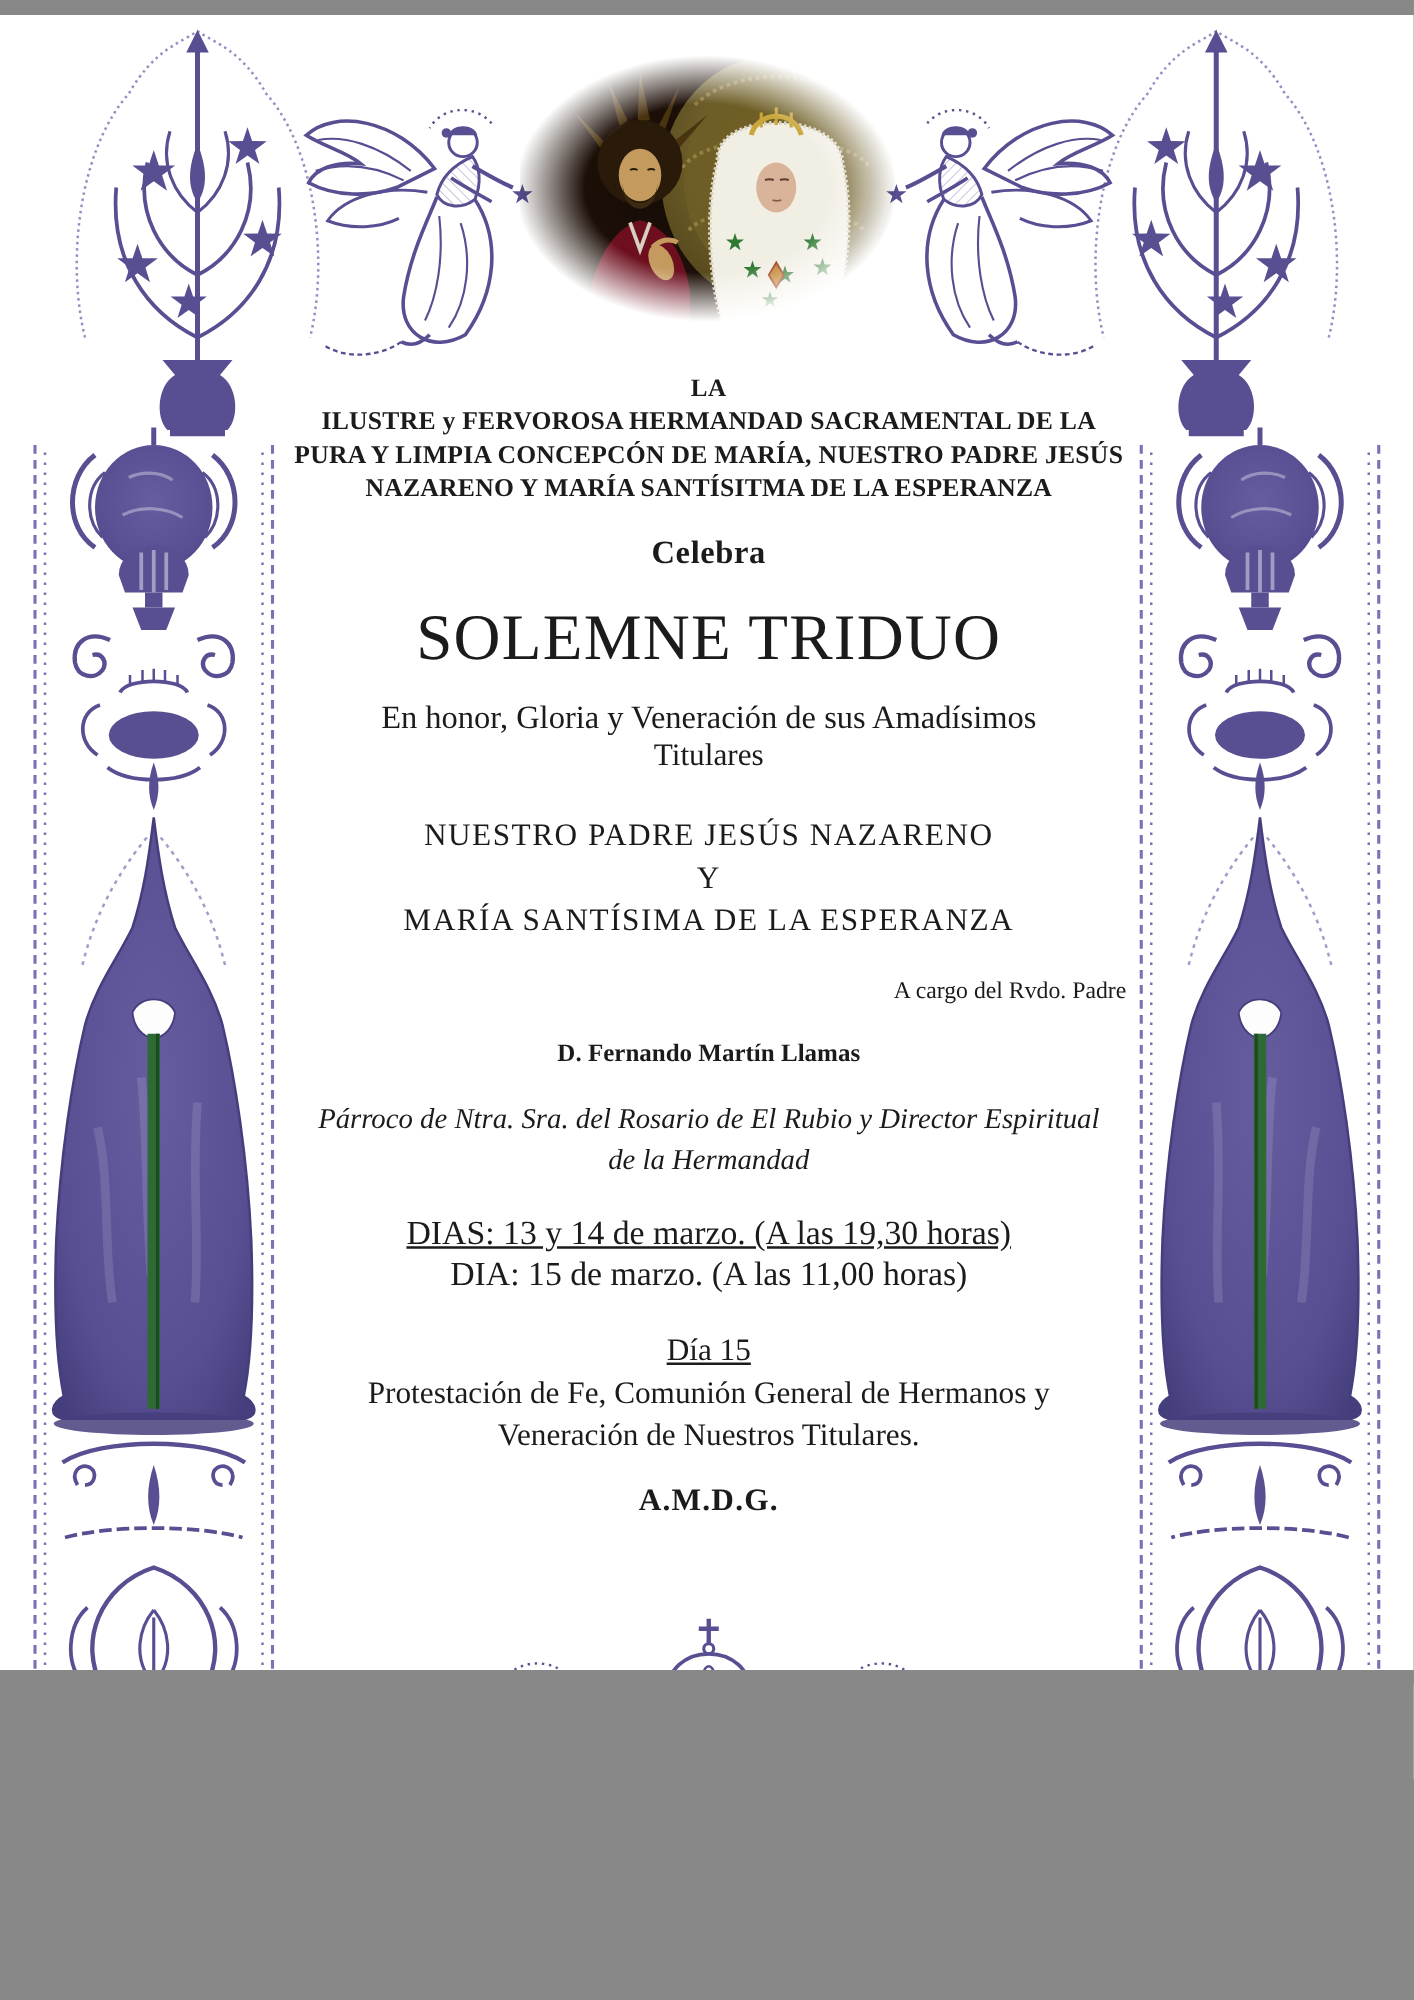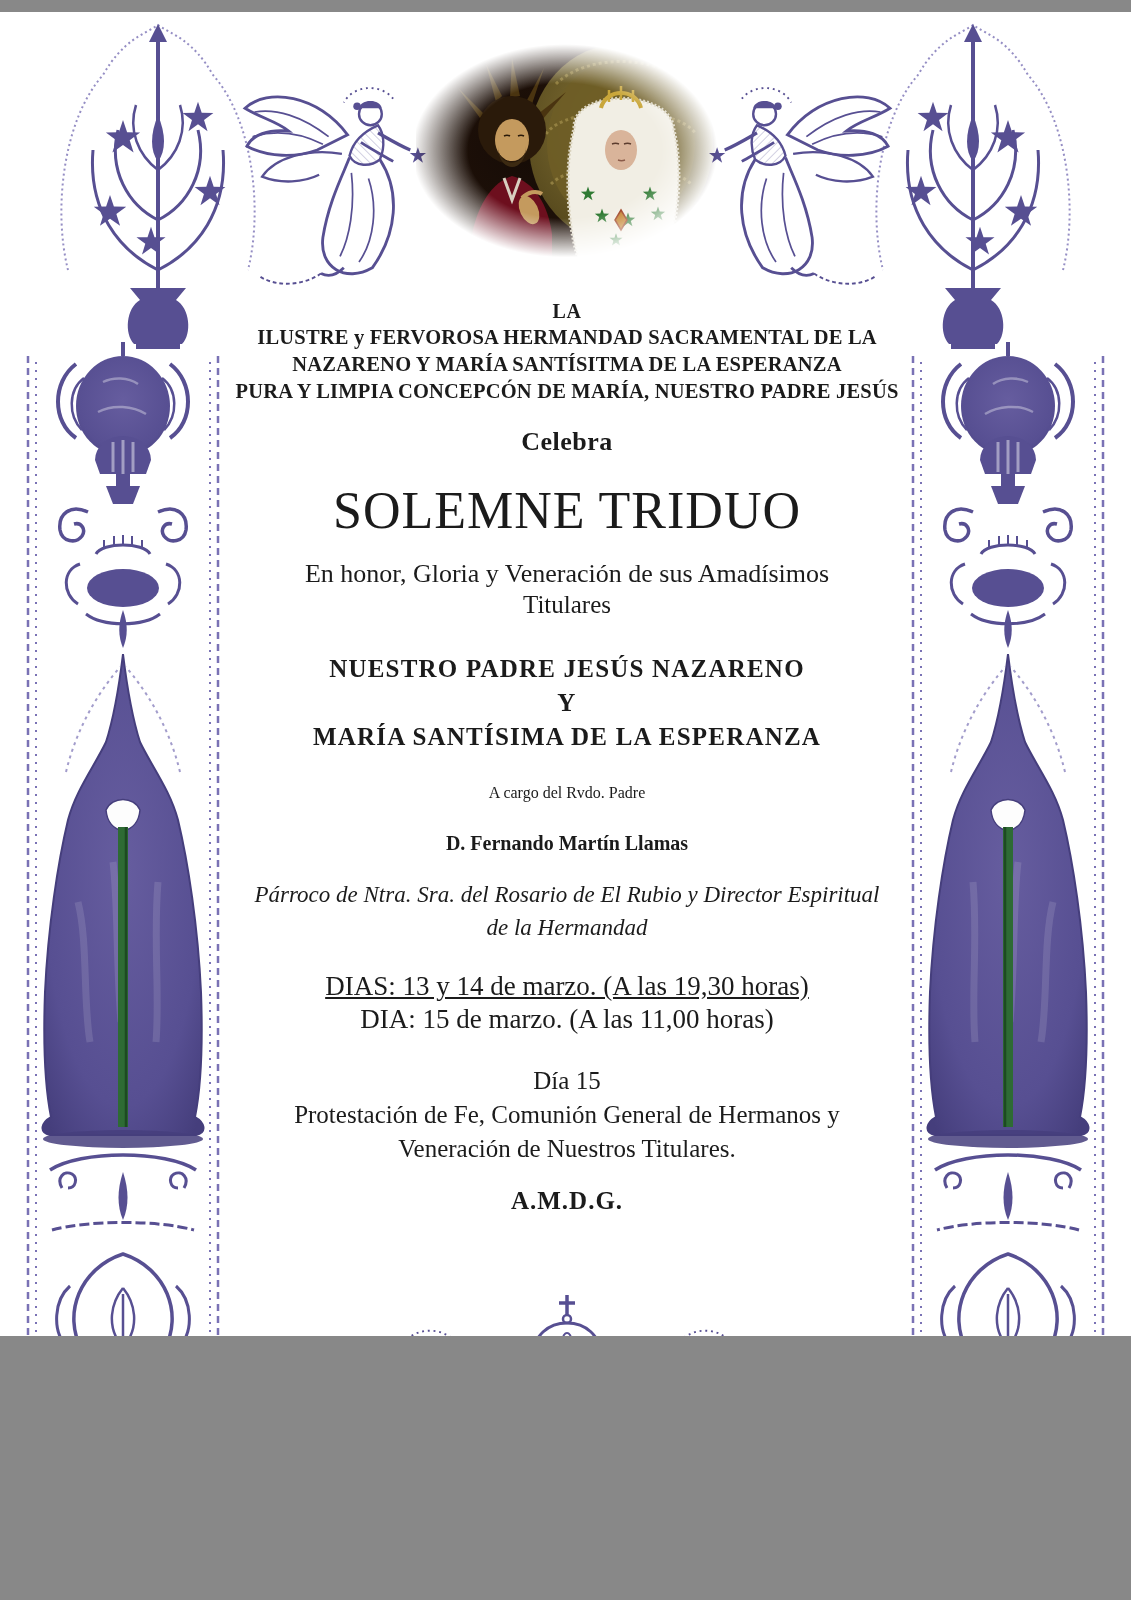--- a/index.html
+++ b/index.html
@@ -20,31 +20,31 @@
   .text-layer{
     position:absolute;left:233px;top:286px;width:668px;text-align:center;z-index:3;
   }
   .text-layer div{margin:0;}
   .h-la{font-weight:bold;font-size:20px;line-height:26px;letter-spacing:.5px;}
   .h-line{font-weight:bold;font-size:20.5px;line-height:27px;letter-spacing:.2px;}
   .celebra{font-weight:bold;font-size:26px;line-height:30px;margin-top:22px !important;letter-spacing:.5px;}
   .title{font-weight:normal;font-size:52px;line-height:58px;margin-top:25px !important;letter-spacing:1px;}
   .sub1{font-size:26px;line-height:33px;margin-top:17px !important;}
   .sub2{font-weight:normal;font-size:25px;line-height:30px;}
-  .tit{font-weight:bold;font-size:25px;line-height:34px;letter-spacing:1.2px;}
+  .tit{font-weight:normal;font-size:25px;line-height:34px;letter-spacing:1.2px;}
   .tit-first{margin-top:32px !important;}
-  .cargo{font-size:16px;line-height:30px;margin-top:24px !important;}
+  .cargo{font-size:19px;line-height:30px;margin-top:24px !important;text-align:right;}
   .pname{font-weight:bold;font-size:20px;line-height:30px;margin-top:20px !important;}
   .role{font-style:italic;font-size:23px;line-height:33px;}
   .role-first{margin-top:20px !important;}
   .dates{font-size:27px;line-height:33px;}
   .dates-first{margin-top:26px !important;text-decoration:underline;}
   .day{font-size:25px;line-height:34px;}
   .d13-first{margin-top:38px !important;}
-  .d15-first{margin-top:28px !important;}
+  .d15-first{margin-top:28px !important;text-decoration:underline;}
   .amdg{font-weight:bold;font-size:25px;line-height:30px;margin-top:20px !important;letter-spacing:1px;}
 </style>
 </head>
 <body>
 
 <div class="poster">
 
   <svg class="border-art" width="1131" height="1600" viewBox="0 0 1131 1600" xmlns="http://www.w3.org/2000/svg">
     <defs>
       <pattern id="hatch" width="6" height="6" patternUnits="userSpaceOnUse" patternTransform="rotate(45)">
@@ -314,22 +314,22 @@
           <use href="#star5" transform="translate(200,196) scale(.38)"></use>
         </g>
         <path d="M205,166 l6,10 -6,10 -6,-10 Z" fill="#c07a20" stroke="#9a3a1a" stroke-width="1.5"></path>
       </g>
     </svg>
   </div>
 
   <div class="text-layer">
     <div class="h-la">LA</div>
     <div class="h-line">ILUSTRE y FERVOROSA HERMANDAD SACRAMENTAL DE LA</div>
+    <div class="h-line">PURA Y LIMPIA CONCEPCÓN DE MARÍA, NUESTRO PADRE JESÚS</div>
     <div class="h-line">NAZARENO Y MARÍA SANTÍSITMA DE LA ESPERANZA</div>
-    <div class="h-line">PURA Y LIMPIA CONCEPCÓN DE MARÍA, NUESTRO PADRE JESÚS</div>
     <div class="celebra">Celebra</div>
     <div class="title">SOLEMNE TRIDUO</div>
     <div class="sub1">En honor, Gloria y Veneración  de sus Amadísimos</div>
     <div class="sub2">Titulares</div>
     <div class="tit tit-first">NUESTRO PADRE JESÚS NAZARENO</div>
     <div class="tit">Y</div>
     <div class="tit">MARÍA SANTÍSIMA DE LA ESPERANZA</div>
     <div class="cargo">A cargo del Rvdo. Padre</div>
     <div class="pname">D. Fernando Martín Llamas</div>
     <div class="role role-first">Párroco de Ntra. Sra. del Rosario de El Rubio y Director Espiritual</div>

